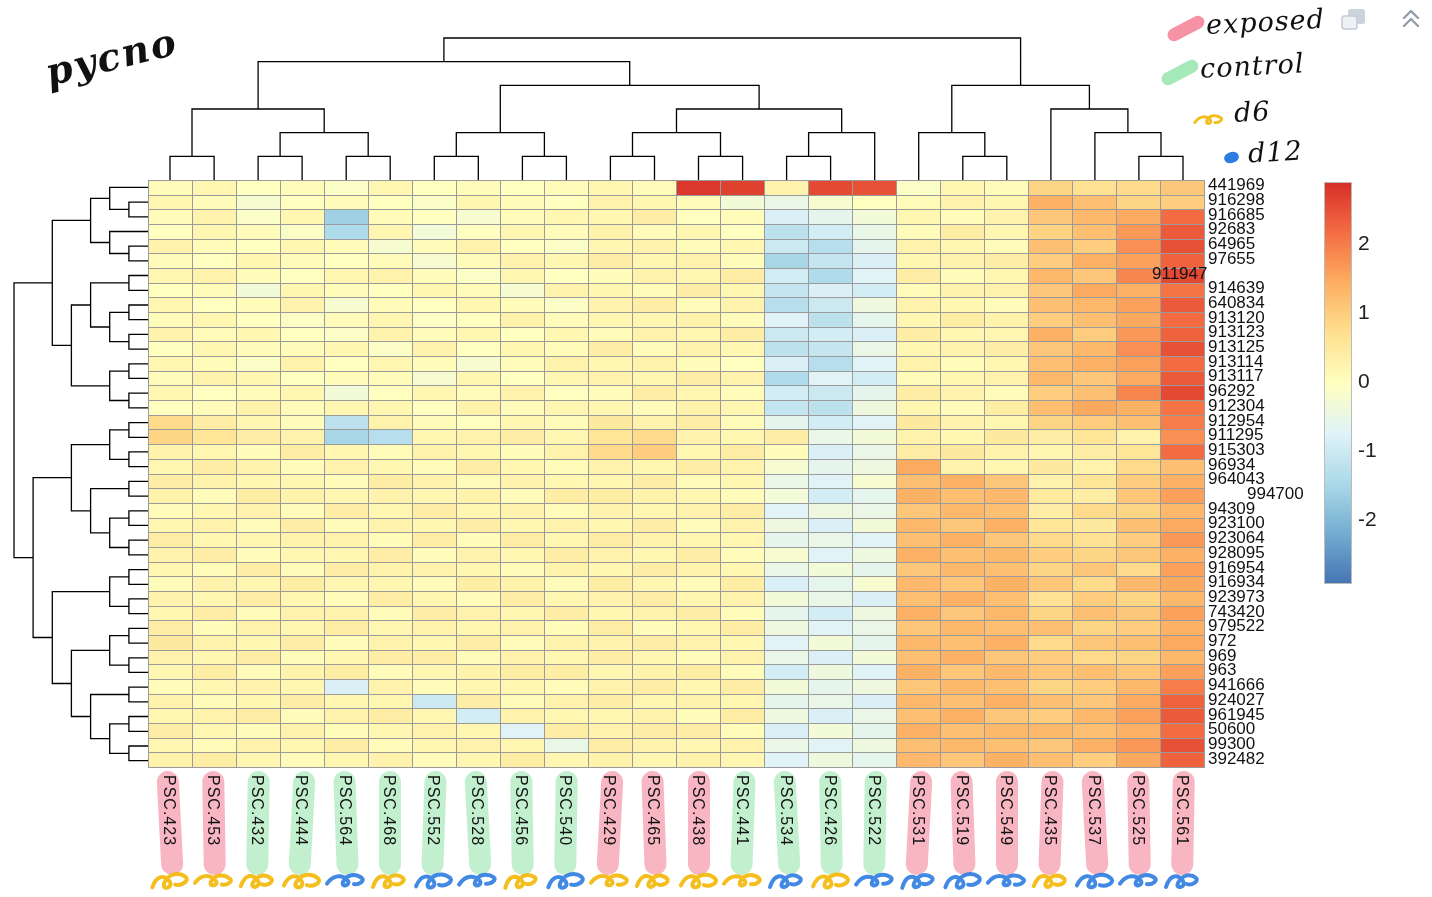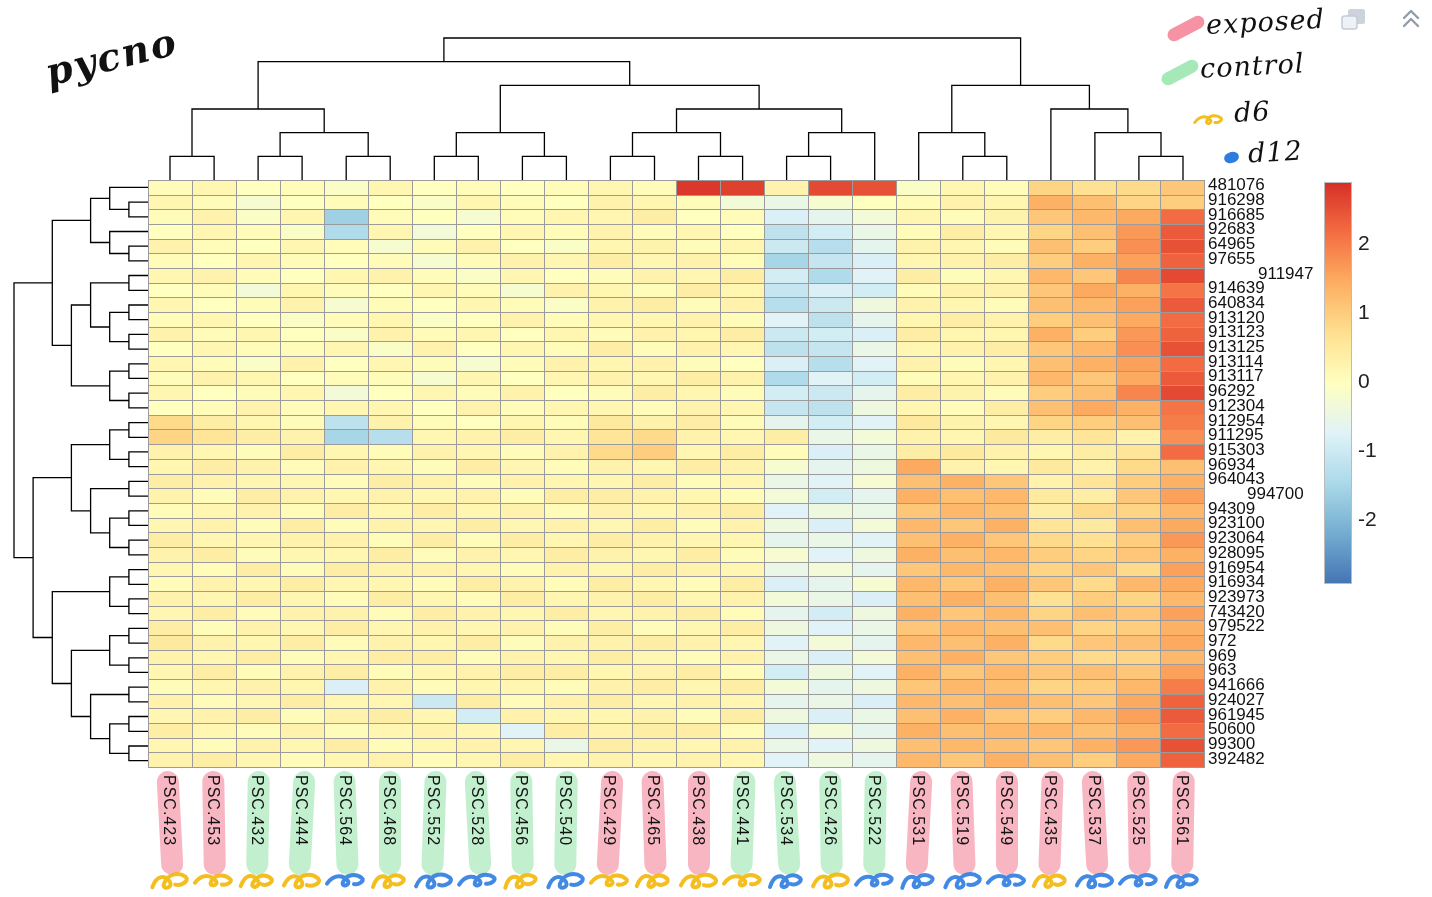--- a/index.html
+++ b/index.html
@@ -1119,27 +1119,27 @@
           <path d="M4,16 c5,-12 14,-12 18,-4 c3,6 -9,8 -6,1 c4,-9 15,-11 22,-5 c4,4 -5,9 -11,7" fill="none" stroke="#2e7ce0" stroke-width="4" stroke-linecap="round" opacity="0.9"></path>
         </svg></div>
       <div class="day-mark" style="left: 1115.94px; top: 870px; transform: rotate(1deg);"><svg width="46" height="24" viewBox="0 0 44 24" style="overflow: visible;">
           <path d="M3,14 c7,-10 16,-9 21,-3 c3,4 -7,7 -5,1 c3,-8 13,-9 19,-4 c3,2 -3,7 -8,6" fill="none" stroke="#2e7ce0" stroke-width="4" stroke-linecap="round" opacity="0.9"></path>
         </svg></div>
       <div class="day-mark" style="left: 1159.98px; top: 870px; transform: rotate(0deg);"><svg width="46" height="24" viewBox="0 0 44 24" style="overflow: visible;">
           <path d="M5,17 c4,-13 12,-13 17,-6 c4,6 -8,9 -5,2 c4,-8 12,-10 18,-5 c3,3 -4,8 -9,6" fill="none" stroke="#2e7ce0" stroke-width="4" stroke-linecap="round" opacity="0.9"></path>
         </svg></div>
     </div>
   <div id="rowLabels">
-      <div class="row-label" style="left: 1208px; top: 178.35px;">481076</div>
+      <div class="row-label" style="left: 1208px; top: 178.35px;">441969</div>
       <div class="row-label" style="left: 1208px; top: 193.05px;">916298</div>
       <div class="row-label" style="left: 1208px; top: 207.75px;">916685</div>
       <div class="row-label" style="left: 1208px; top: 222.45px;">92683</div>
       <div class="row-label" style="left: 1208px; top: 237.15px;">64965</div>
       <div class="row-label" style="left: 1208px; top: 251.85px;">97655</div>
-      <div class="row-label" style="left: 1258px; top: 266.55px; text-align: right;">911947</div>
+      <div class="row-label" style="left: 1152px; top: 266.55px; text-align: right;">911947</div>
       <div class="row-label" style="left: 1208px; top: 281.25px;">914639</div>
       <div class="row-label" style="left: 1208px; top: 295.95px;">640834</div>
       <div class="row-label" style="left: 1208px; top: 310.65px;">913120</div>
       <div class="row-label" style="left: 1208px; top: 325.35px;">913123</div>
       <div class="row-label" style="left: 1208px; top: 340.05px;">913125</div>
       <div class="row-label" style="left: 1208px; top: 354.75px;">913114</div>
       <div class="row-label" style="left: 1208px; top: 369.45px;">913117</div>
       <div class="row-label" style="left: 1208px; top: 384.15px;">96292</div>
       <div class="row-label" style="left: 1208px; top: 398.85px;">912304</div>
       <div class="row-label" style="left: 1208px; top: 413.55px;">912954</div>

